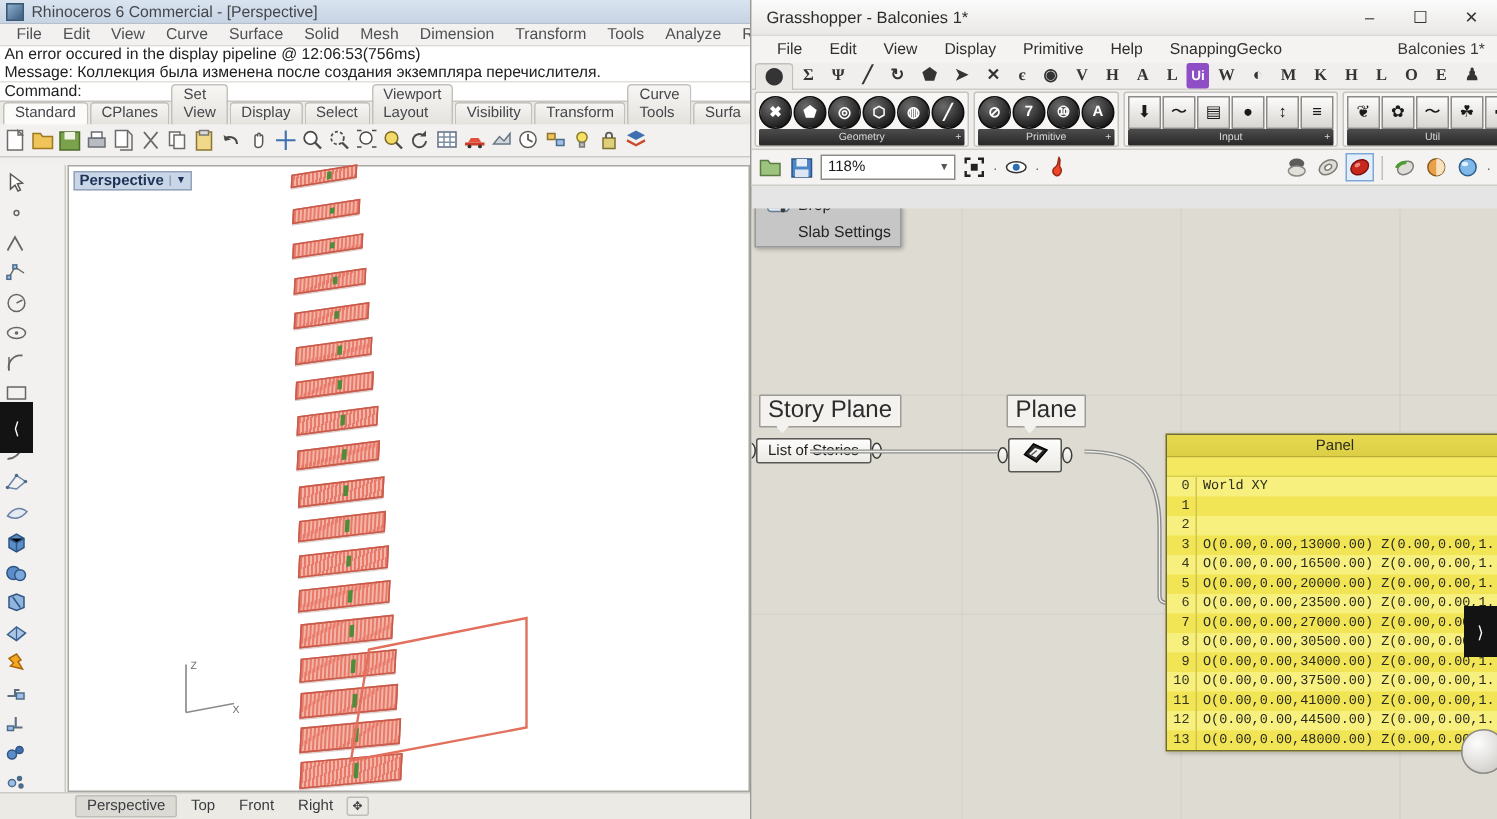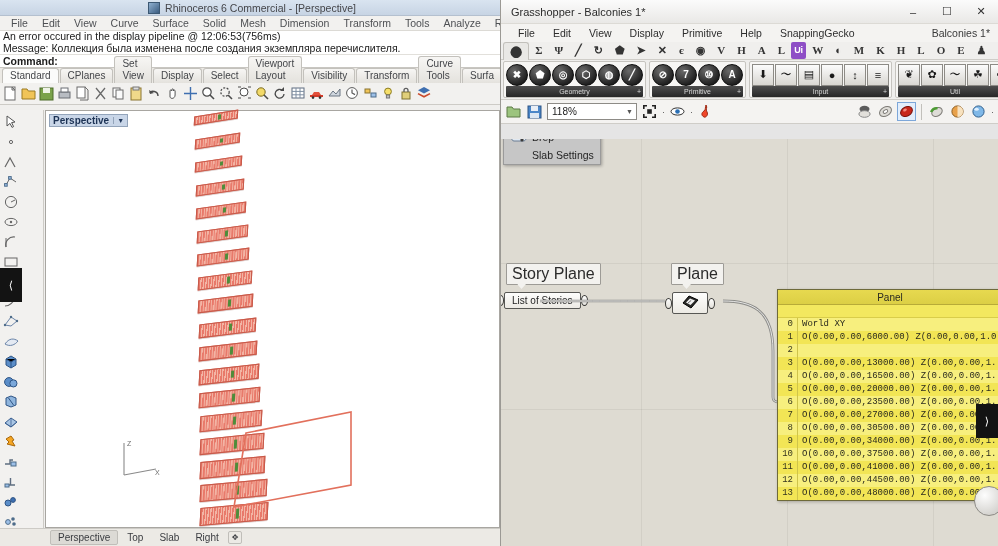--- a/index.html
+++ b/index.html
@@ -1,31 +1,31 @@
 <!DOCTYPE html>
 <html><head>
 <meta charset="utf-8">
 <style>
   * { box-sizing: border-box; margin:0; padding:0; }
   html,body { width:998px; height:546px; overflow:hidden; background:#d6d3ce; }
   body { font-family:"Liberation Sans", sans-serif; font-size:11px; color:#1a1a1a; }
 
   
   #rhino { position:absolute; left:0; top:0; width:500px; height:546px; background:#f0efed; overflow:hidden; }
-  #rhino-title { height:16px; background:linear-gradient(#d9e4f0,#c7d4e4); display:flex; align-items:center; padding-left:4px; border-bottom:1px solid #b4c0cf;justify-content:center;}
+  #rhino-title { height:16px; background:linear-gradient(#d9e4f0,#c7d4e4); display:flex; align-items:center; padding-left:4px; border-bottom:1px solid #b4c0cf;}
   #rhino-title .ricon { width:12px;height:12px;background:#5b7fa6;border:1px solid #3c5873;margin-right:5px;
       background-image:linear-gradient(135deg,#8fb0d0 0%,#3b5c80 100%); }
   #rhino-title .rtxt { font-size:10.5px; color:#45464a; }
 
   #rhino-menu { height:15px; display:flex; align-items:center; gap:0px; background:#f2f1ef; padding-left:4px; border-bottom:1px solid #dcdad5; }
   #rhino-menu span { font-size:10.5px; color:#4e5054; padding:0 7px; line-height:15px; }
 
   #rhino-cmd { background:#fff; border-bottom:1px solid #c8c6c1; }
   #rhino-cmd div { font-size:10.5px; line-height:11.5px; padding-left:3px; color:#202020; white-space:nowrap; }
-  #rhino-cmd .cmdline { border-top:1px solid #e2e0db; font-weight:bold; line-height:12px; }
+  #rhino-cmd .cmdline { border-top:1px solid #e2e0db; font-weight:normal; line-height:12px; }
 
   #rhino-tabs { height:15px; display:flex; align-items:flex-end; background:#eceae5; padding-left:2px; }
   #rhino-tabs .tb { font-size:10px; color:#44464a; padding:1px 7px 1px 7px; border:1px solid #c3c1bc;
       border-bottom:none; background:linear-gradient(#f7f6f4,#e4e2dd); margin-right:1px; border-radius:3px 3px 0 0; line-height:12px;}
   #rhino-tabs .tb.sel { background:#fbfbfa; }
 
   #rhino-toolbar { height:22px; background:#f2f1ef; display:flex; align-items:center; padding-left:2px;
      border-bottom:1px solid #cdcbc6; gap:1px; }
   .tbi { width:17px; height:17px; position:relative; display:inline-block; }
 
@@ -431,21 +431,21 @@
       <line x1="8" y1="38" x2="8" y2="6" stroke="#8a8a8a" stroke-width="1.1"></line>
       <line x1="8" y1="38" x2="40" y2="32" stroke="#8a8a8a" stroke-width="1.1"></line>
       <text x="11" y="9" font-size="7" fill="#6d6d6d" font-family="Liberation Sans, sans-serif">Z</text>
       <text x="39" y="38" font-size="7" fill="#6d6d6d" font-family="Liberation Sans, sans-serif">X</text>
     </svg>
   </div>
 
   <div id="vp-status">
       <span class="vt sel">Perspective</span>
       <span class="vt">Top</span>
-      <span class="vt">Slab</span>
+      <span class="vt">Front</span>
       <span class="vt">Right</span>
       <span class="vt" style="border: 1px solid rgb(192, 190, 185); font-size: 8px; padding: 1px 3px;">✥</span>
     </div>
 </div>
 
 <div id="gh">
 
   <div id="gh-title">
     <div class="gtxt">Grasshopper - Balconies 1*</div>
     <div id="gh-wbtns">
@@ -648,21 +648,20 @@
     <div id="panel" style="left:276px; top:150px; width:226px;">
       <div class="phdr">Panel</div>
       <div class="pgap"></div>
       <div id="panel-rows">
           <div class="prow">
             <span class="idx">0</span>
             <span class="val">World XY</span>
           </div>
           <div class="prow">
             <span class="idx">1</span>
-            <span class="val">O(0.00,0.00,6000.00)  Z(0.00,0.00,1.0</span>
           </div>
           <div class="prow">
             <span class="idx">2</span>
           </div>
           <div class="prow">
             <span class="idx">3</span>
             <span class="val">O(0.00,0.00,13000.00)  Z(0.00,0.00,1.</span>
           </div>
           <div class="prow">
             <span class="idx">4</span>

